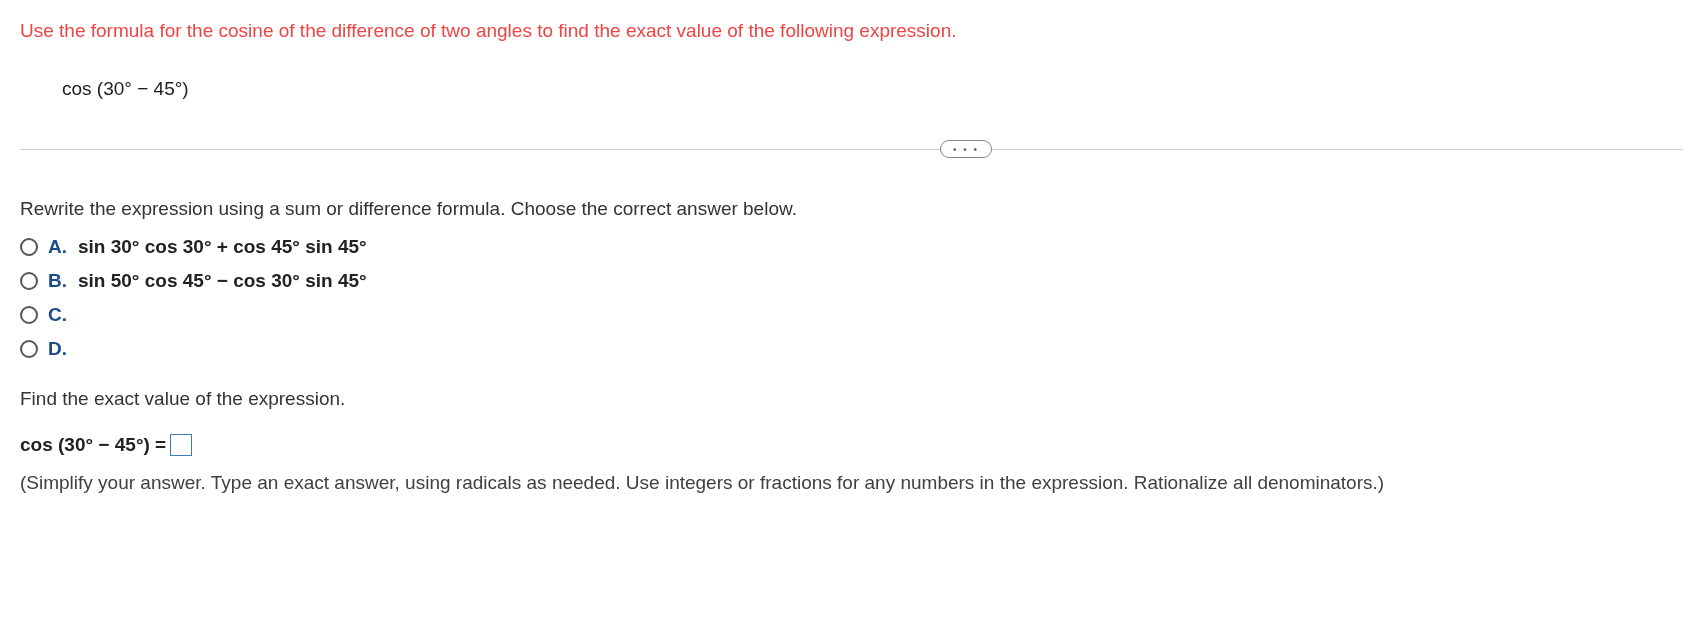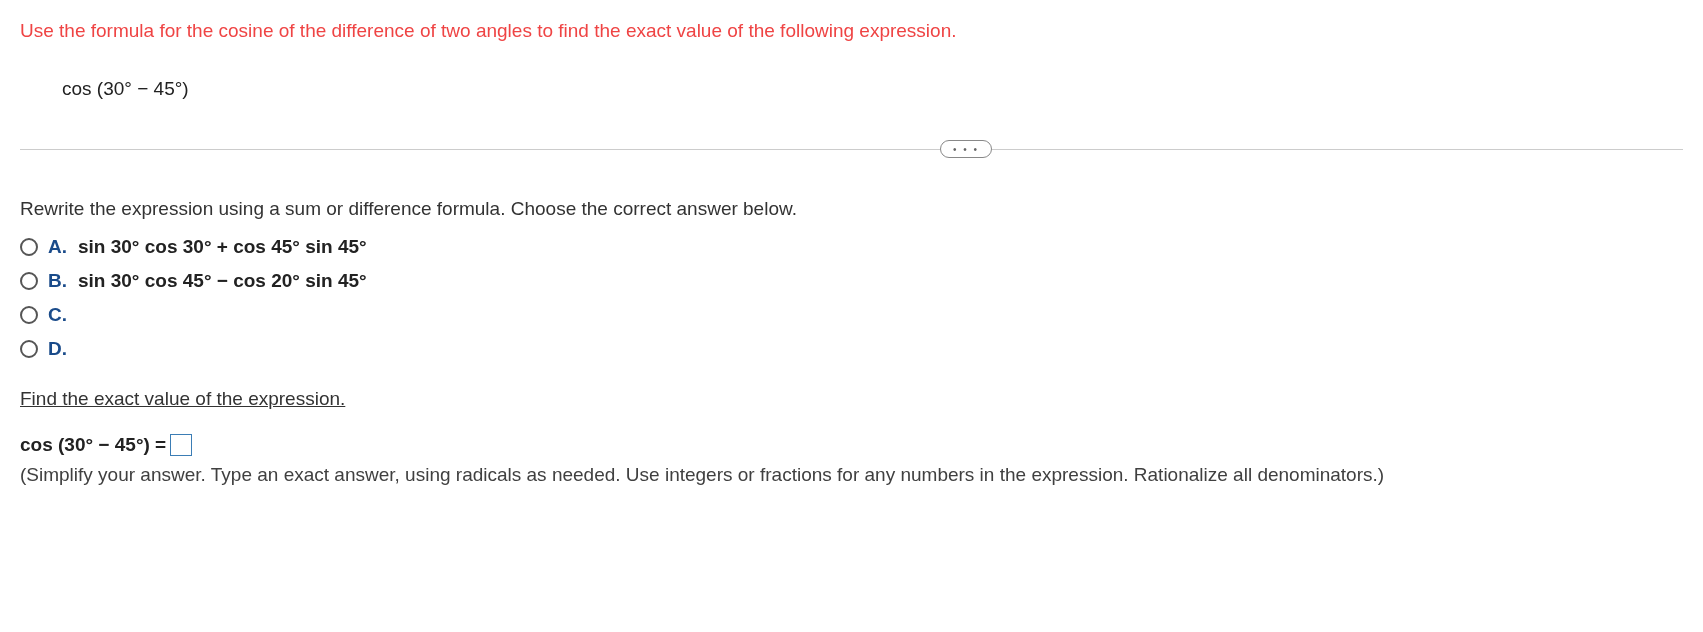--- a/index.html
+++ b/index.html
@@ -81,26 +81,25 @@
       margin-right: 8px;
       min-width: 22px;
     }
     .option-text {
       font-weight: bold;
       color: #222;
     }
     .find-prompt {
       margin-bottom: 24px;
       color: #333;
-      text-decoration: underline;
     }
     .answer-row {
       display: flex;
       align-items: center;
-      margin-bottom: 8px;
+      margin-bottom: 16px;
     }
     .answer-expr {
       font-weight: bold;
       color: #222;
     }
     .answer-box {
       width: 22px;
       height: 22px;
       border: 1px solid #3b7db5;
       background: #fff;
@@ -131,21 +130,21 @@
 
 <div class="options">
   <div class="option-row">
     <div class="radio"></div>
     <span class="option-letter">A.</span>
     <span class="option-text">sin 30° cos 30° + cos 45° sin 45°</span>
   </div>
   <div class="option-row">
     <div class="radio"></div>
     <span class="option-letter">B.</span>
-    <span class="option-text">sin 30° cos 45° − cos 20° sin 45°</span>
+    <span class="option-text">sin 50° cos 45° − cos 30° sin 45°</span>
   </div>
   <div class="option-row">
     <div class="radio"></div>
     <span class="option-letter">C.</span>
   </div>
   <div class="option-row">
     <div class="radio"></div>
     <span class="option-letter">D.</span>
   </div>
 </div>

